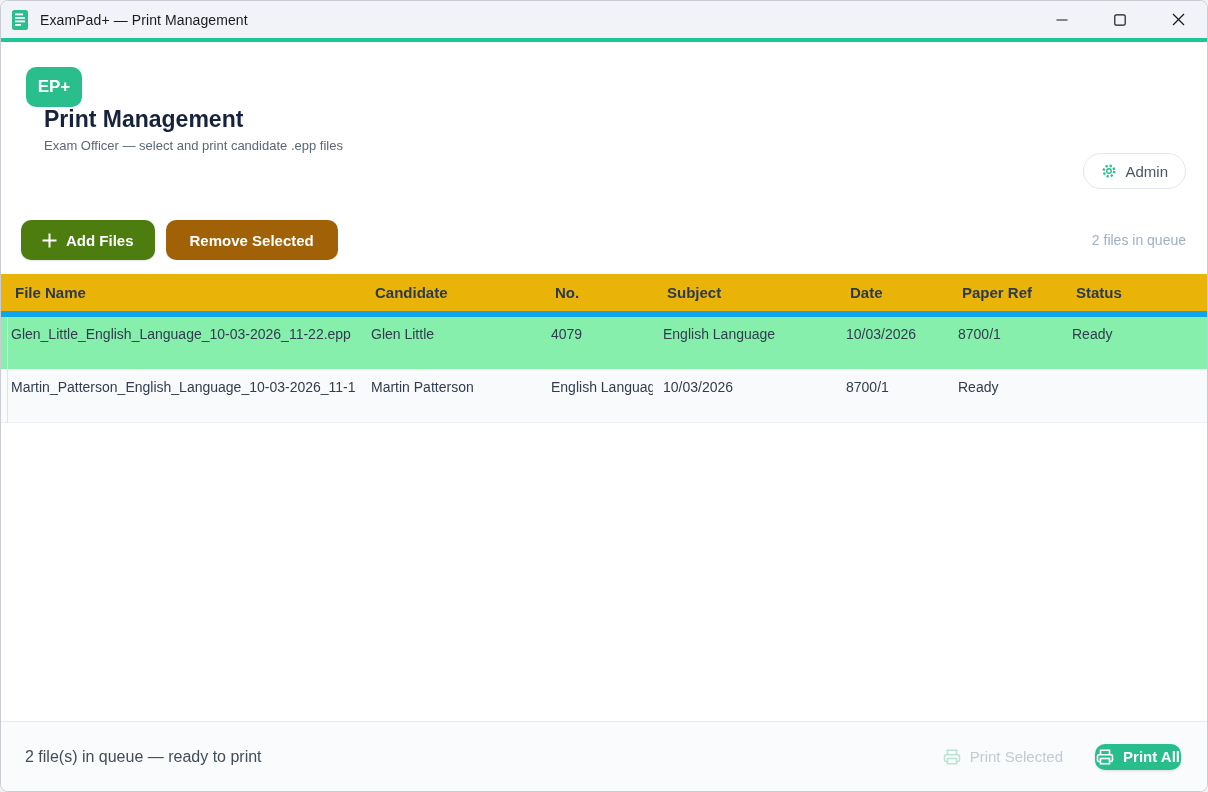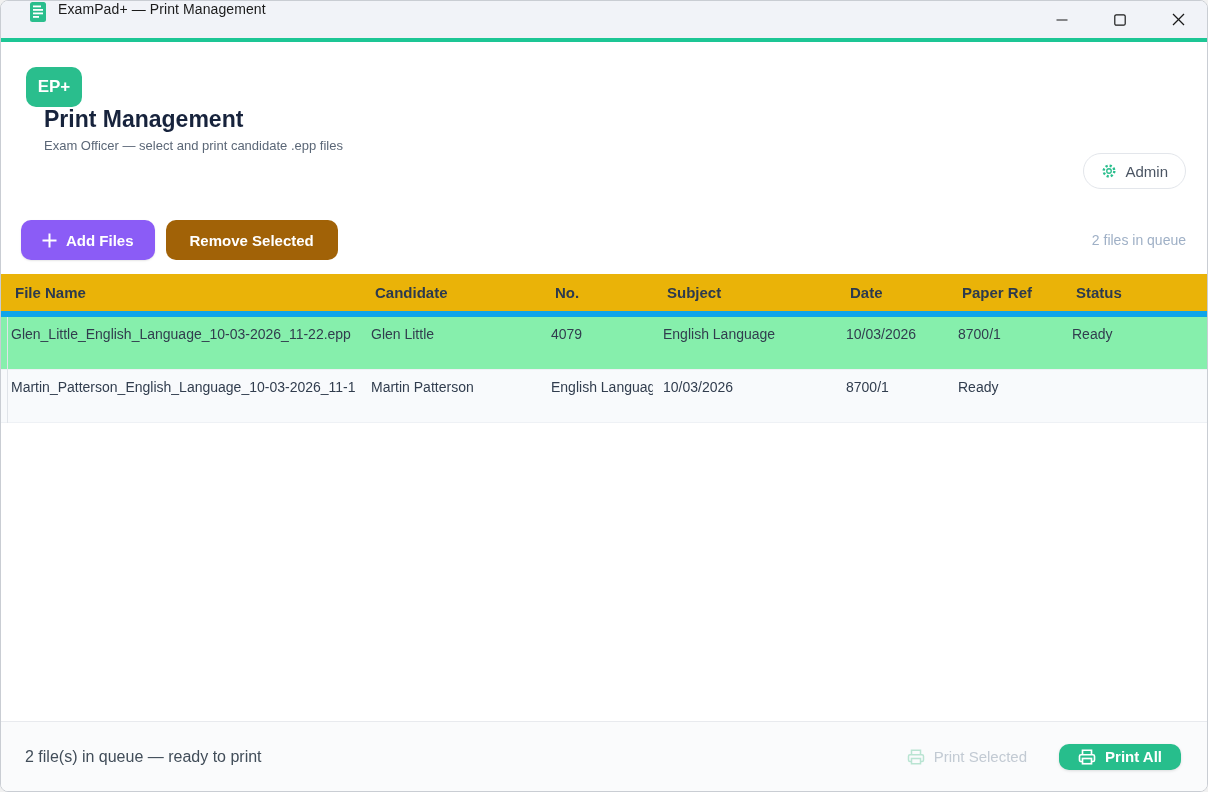--- a/index.html
+++ b/index.html
@@ -4,22 +4,22 @@
 <style>
   * { box-sizing: border-box; }
   html,body { margin:0; padding:0; background:#f1f1f1; font-family:"Liberation Sans","DejaVu Sans",sans-serif; }
   .window {
     width:1208px; height:792px; margin:0 auto;
     background:#ffffff; border:1px solid #c9cdd3; border-radius:8px;
     overflow:hidden; display:flex; flex-direction:column; position:relative;
   }
   
   .titlebar {
-    height:37px; background:#f1f3f8; display:flex; align-items:flex-start;
-    padding-left:28px; flex:0 0 auto;
+    height:37px; background:#f1f3f8; display:flex; align-items:center;
+    padding-left:10px; flex:0 0 auto;
   }
   .app-icon { width:20px; height:22px; margin-right:9px; flex:0 0 auto; }
   .titlebar-title { font-size:14px; color:#1b1b1b; letter-spacing:.1px; }
   .win-controls { margin-left:auto; display:flex; height:100%; }
   .win-btn {
     width:58px; height:100%; display:flex; align-items:center; justify-content:center;
     background:transparent; border:none; cursor:pointer; color:#1a1a1a;
   }
   .accent-bar { height:4px; background:#1dc695; flex:0 0 auto; }
 
@@ -38,21 +38,21 @@
   .admin-btn {
     margin-left:auto; height:36px; padding:0 17px; border-radius:18px;
     background:#ffffff; border:1px solid #e3e6eb; display:flex; align-items:center;
     gap:8px; font-size:15px; color:#4b5563; cursor:pointer;
   }
   .admin-btn svg { color:#2abe8d; }
 
   .toolbar { display:flex; align-items:center; padding:31px 21px 0 20px; }
   .btn-add {
     height:40px; padding:0 21px; border:none; border-radius:10px;
-    background:#8b5cf6; color:#ffffff; font-weight:bold; font-size:15px;
+    background:#4d7c0f; color:#ffffff; font-weight:bold; font-size:15px;
     display:flex; align-items:center; gap:9px; cursor:pointer;
     box-shadow:0 1px 2px rgba(0,0,0,.10); font-family:inherit;
   }
   .btn-remove {
     height:40px; padding:0 24px; margin-left:11px; border:none; border-radius:10px;
     background:#a16207; color:#ffffff; font-weight:bold; font-size:15px;
     cursor:default; font-family:inherit;
   }
   .queue-count { margin-left:auto; font-size:14px; color:#9fb0c6; }
 
@@ -78,21 +78,21 @@
     display:flex; align-items:center; padding:0 26px 0 24px;
   }
   .footer-status { font-size:16px; color:#414d59; }
   .btn-print-selected {
     margin-left:auto; display:flex; align-items:center; gap:9px;
     background:transparent; border:none; font-size:15px; color:#c2cad3;
     cursor:default; font-family:inherit; padding:0 14px;
   }
   .btn-print-selected svg { color:#b9e4d2; }
   .btn-print-all {
-    margin-left:18px; height:26px; padding:0 19px; border:none; border-radius:10px;
+    margin-left:18px; height:26px; padding:0 1px; border:none; border-radius:10px;
     background:#27be8c; color:#ffffff; font-weight:bold; font-size:15px;
     display:flex; align-items:center; gap:9px; cursor:pointer;
     box-shadow:0 1px 3px rgba(0,0,0,.12); font-family:inherit;text-align:right;
   }
 </style>
 </head>
 <body>
 
 <div class="window">
 

